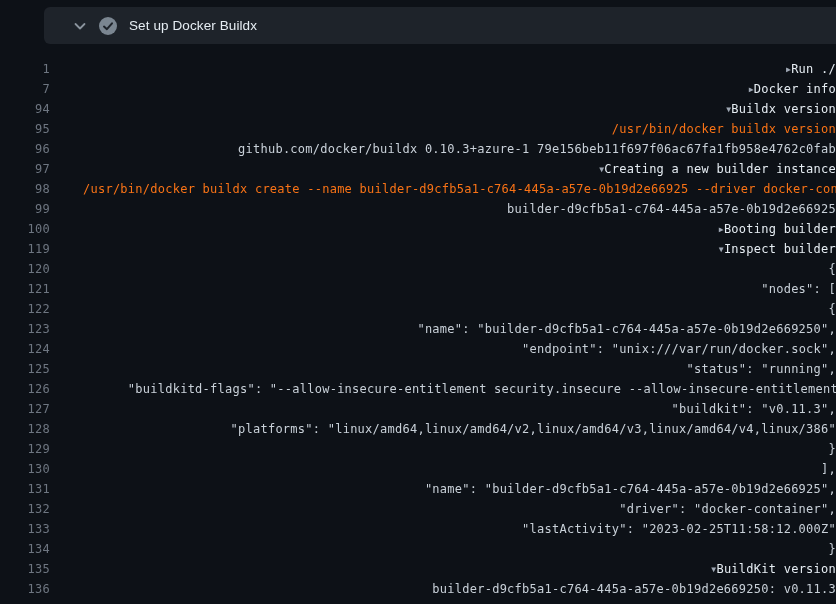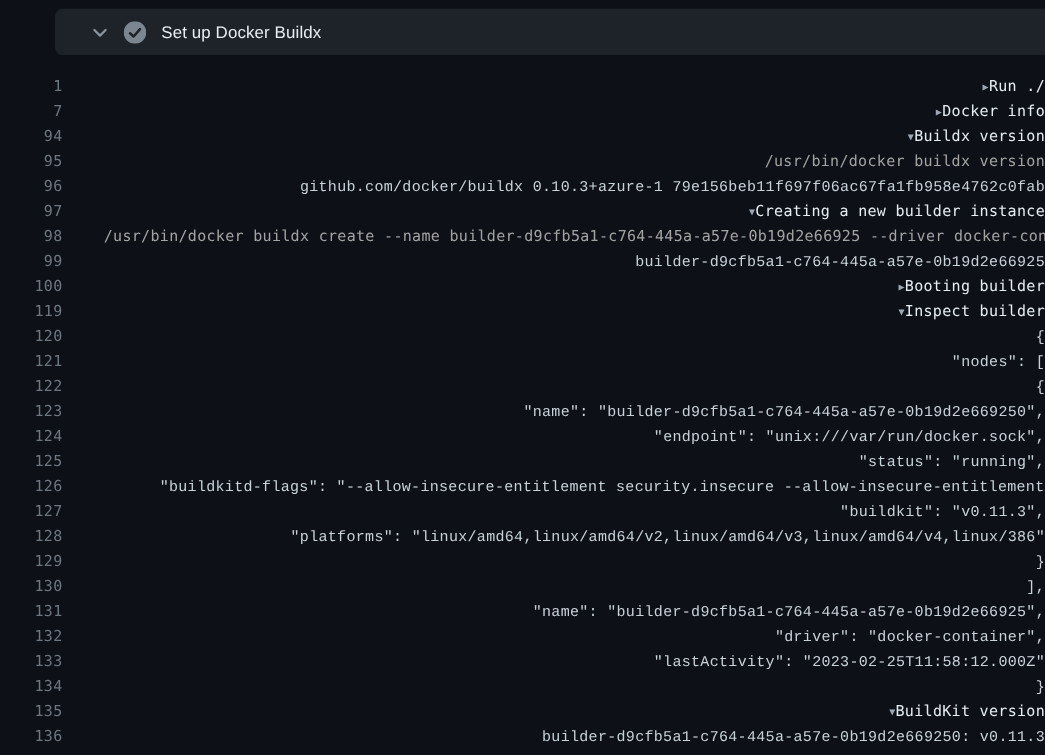--- a/index.html
+++ b/index.html
@@ -43,22 +43,22 @@
   }
   .row .content { flex:1 1 auto; margin-left:18px; overflow:hidden;text-align:right; }
   .row.group .content { cursor:pointer; }
   .arrow {
     display:inline-block; width:12px;
     font-size:8px; color:#9ea7b3;
     transform:translateY(-1px);
   }
   .row.output .content, .row.command .content { padding-left:15px; }
   .t-group   { color:#e6edf3; }
-  .t-command { color:#a3a3a3; }
-  .t-output  { color:#c9d1d9;font-family:Liberation Mono, monospace; }
+  .t-command { color:#f97316; }
+  .t-output  { color:#c9d1d9; }
 </style>
 </head>
 <body>
 
 <div class="step-header">
   <svg class="chev" viewBox="0 0 16 16">
     <path d="M3.5 6 L8 10.5 L12.5 6" fill="none" stroke="#8b949e" stroke-width="1.8" stroke-linecap="round" stroke-linejoin="round"></path>
   </svg>
   <svg class="status" viewBox="0 0 18 18">
     <circle cx="9" cy="9" r="9" fill="#7b8691"></circle>

